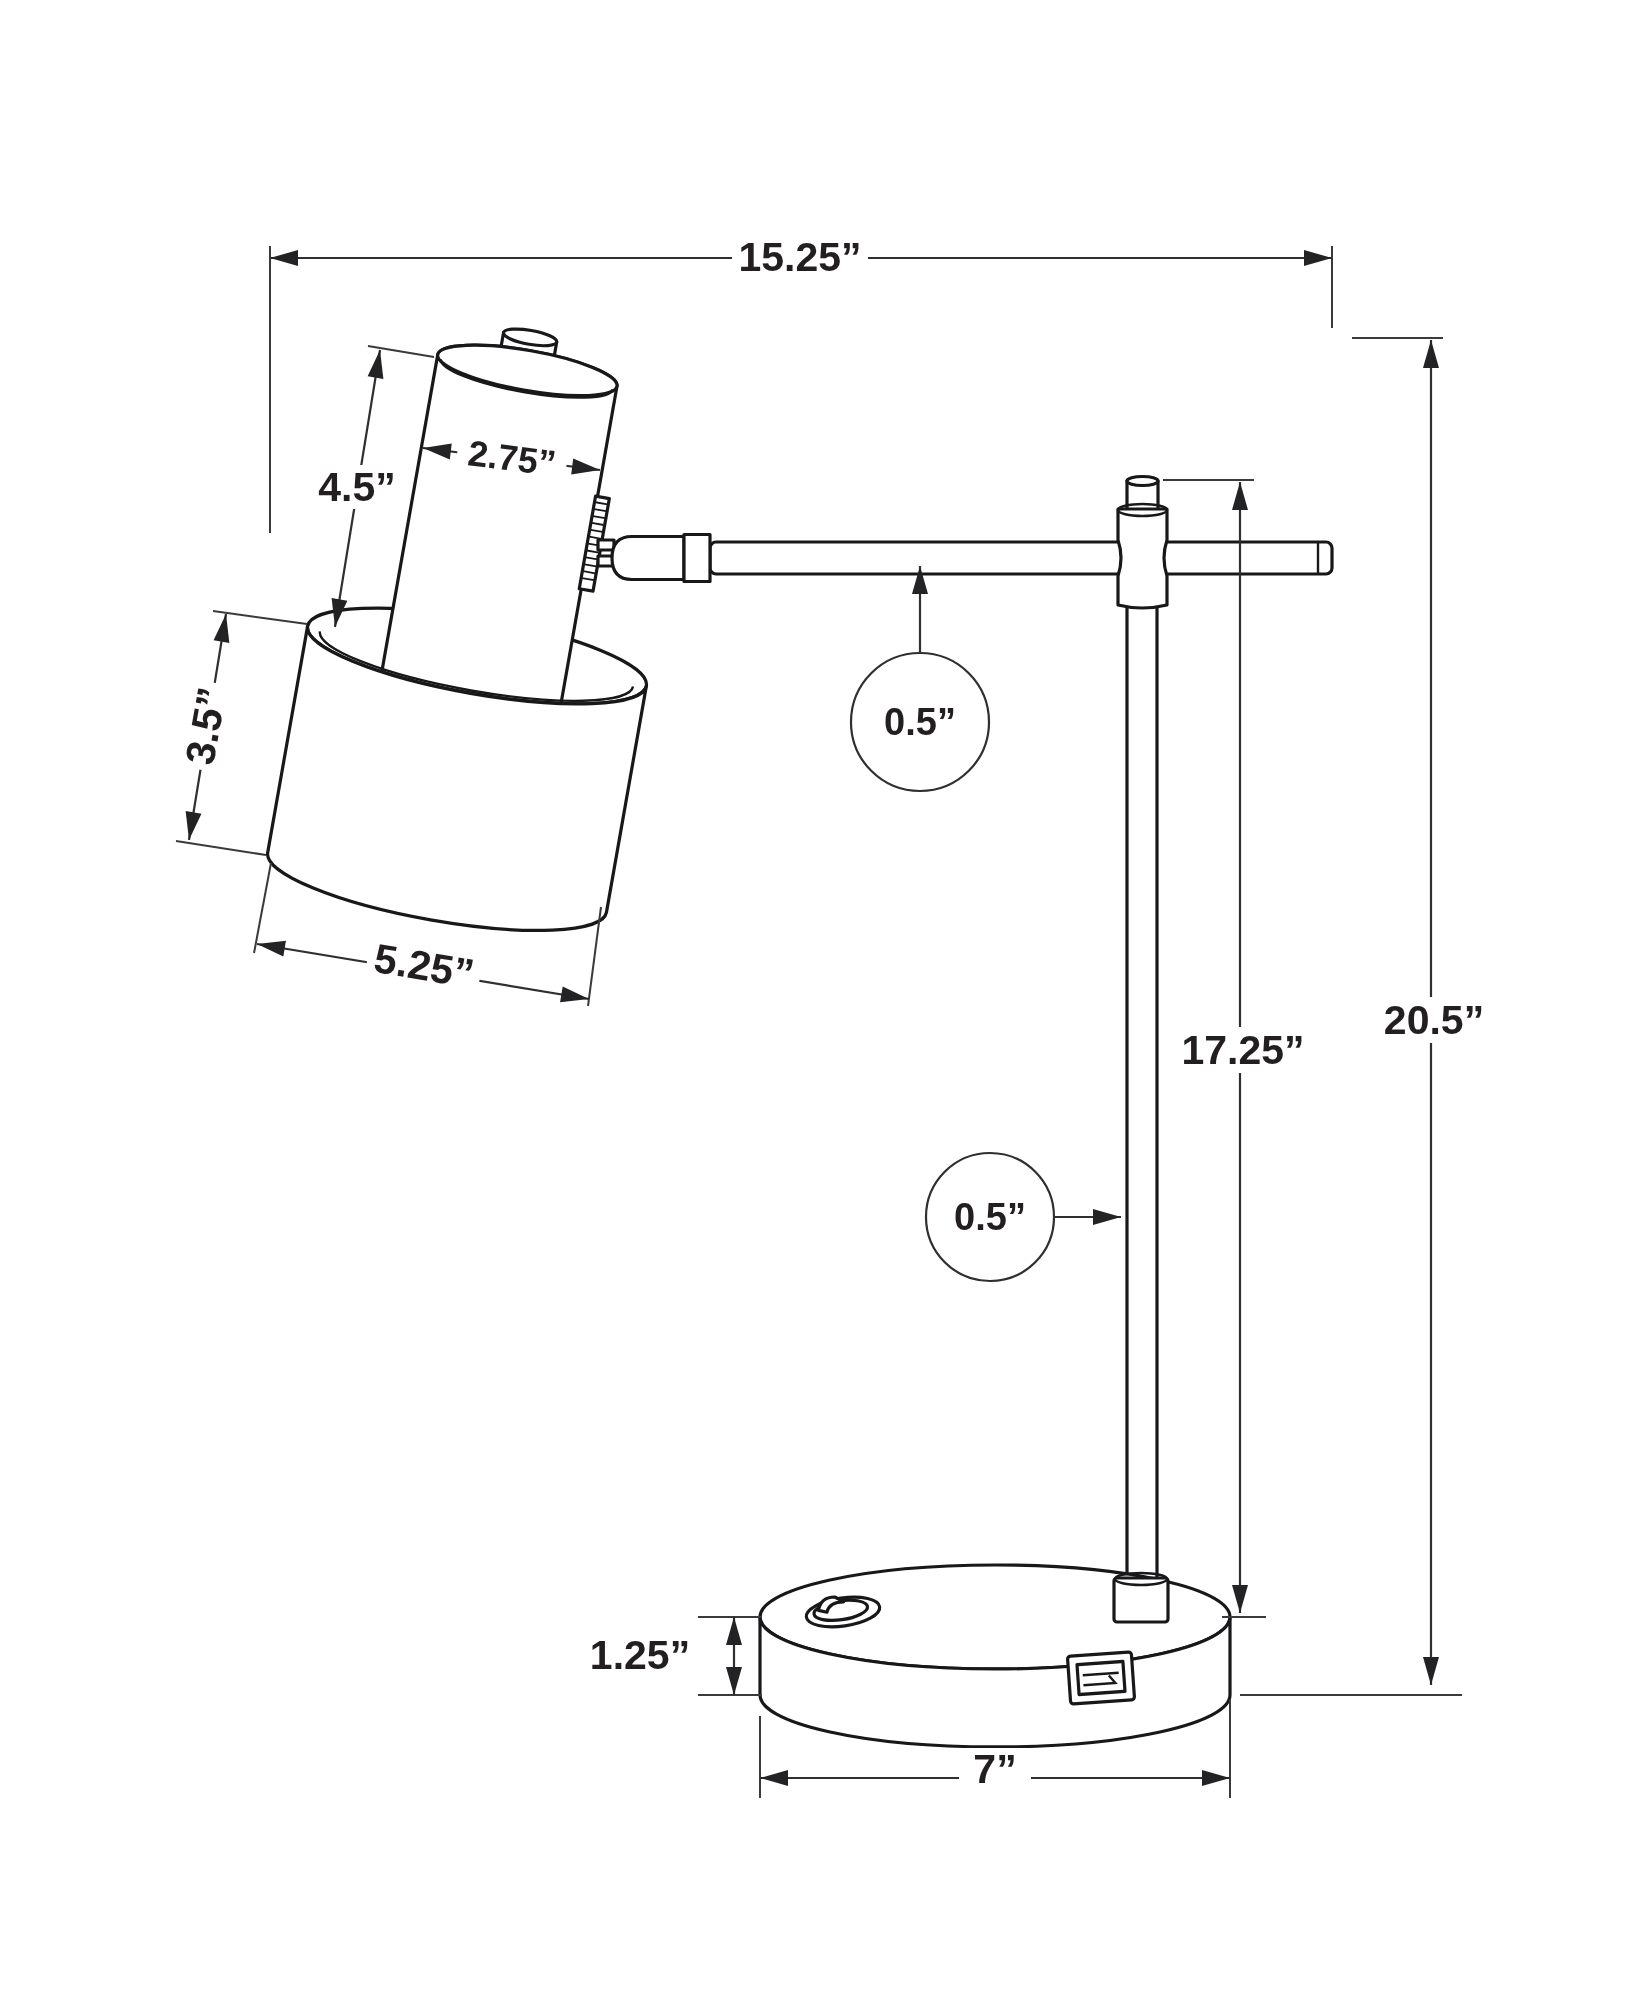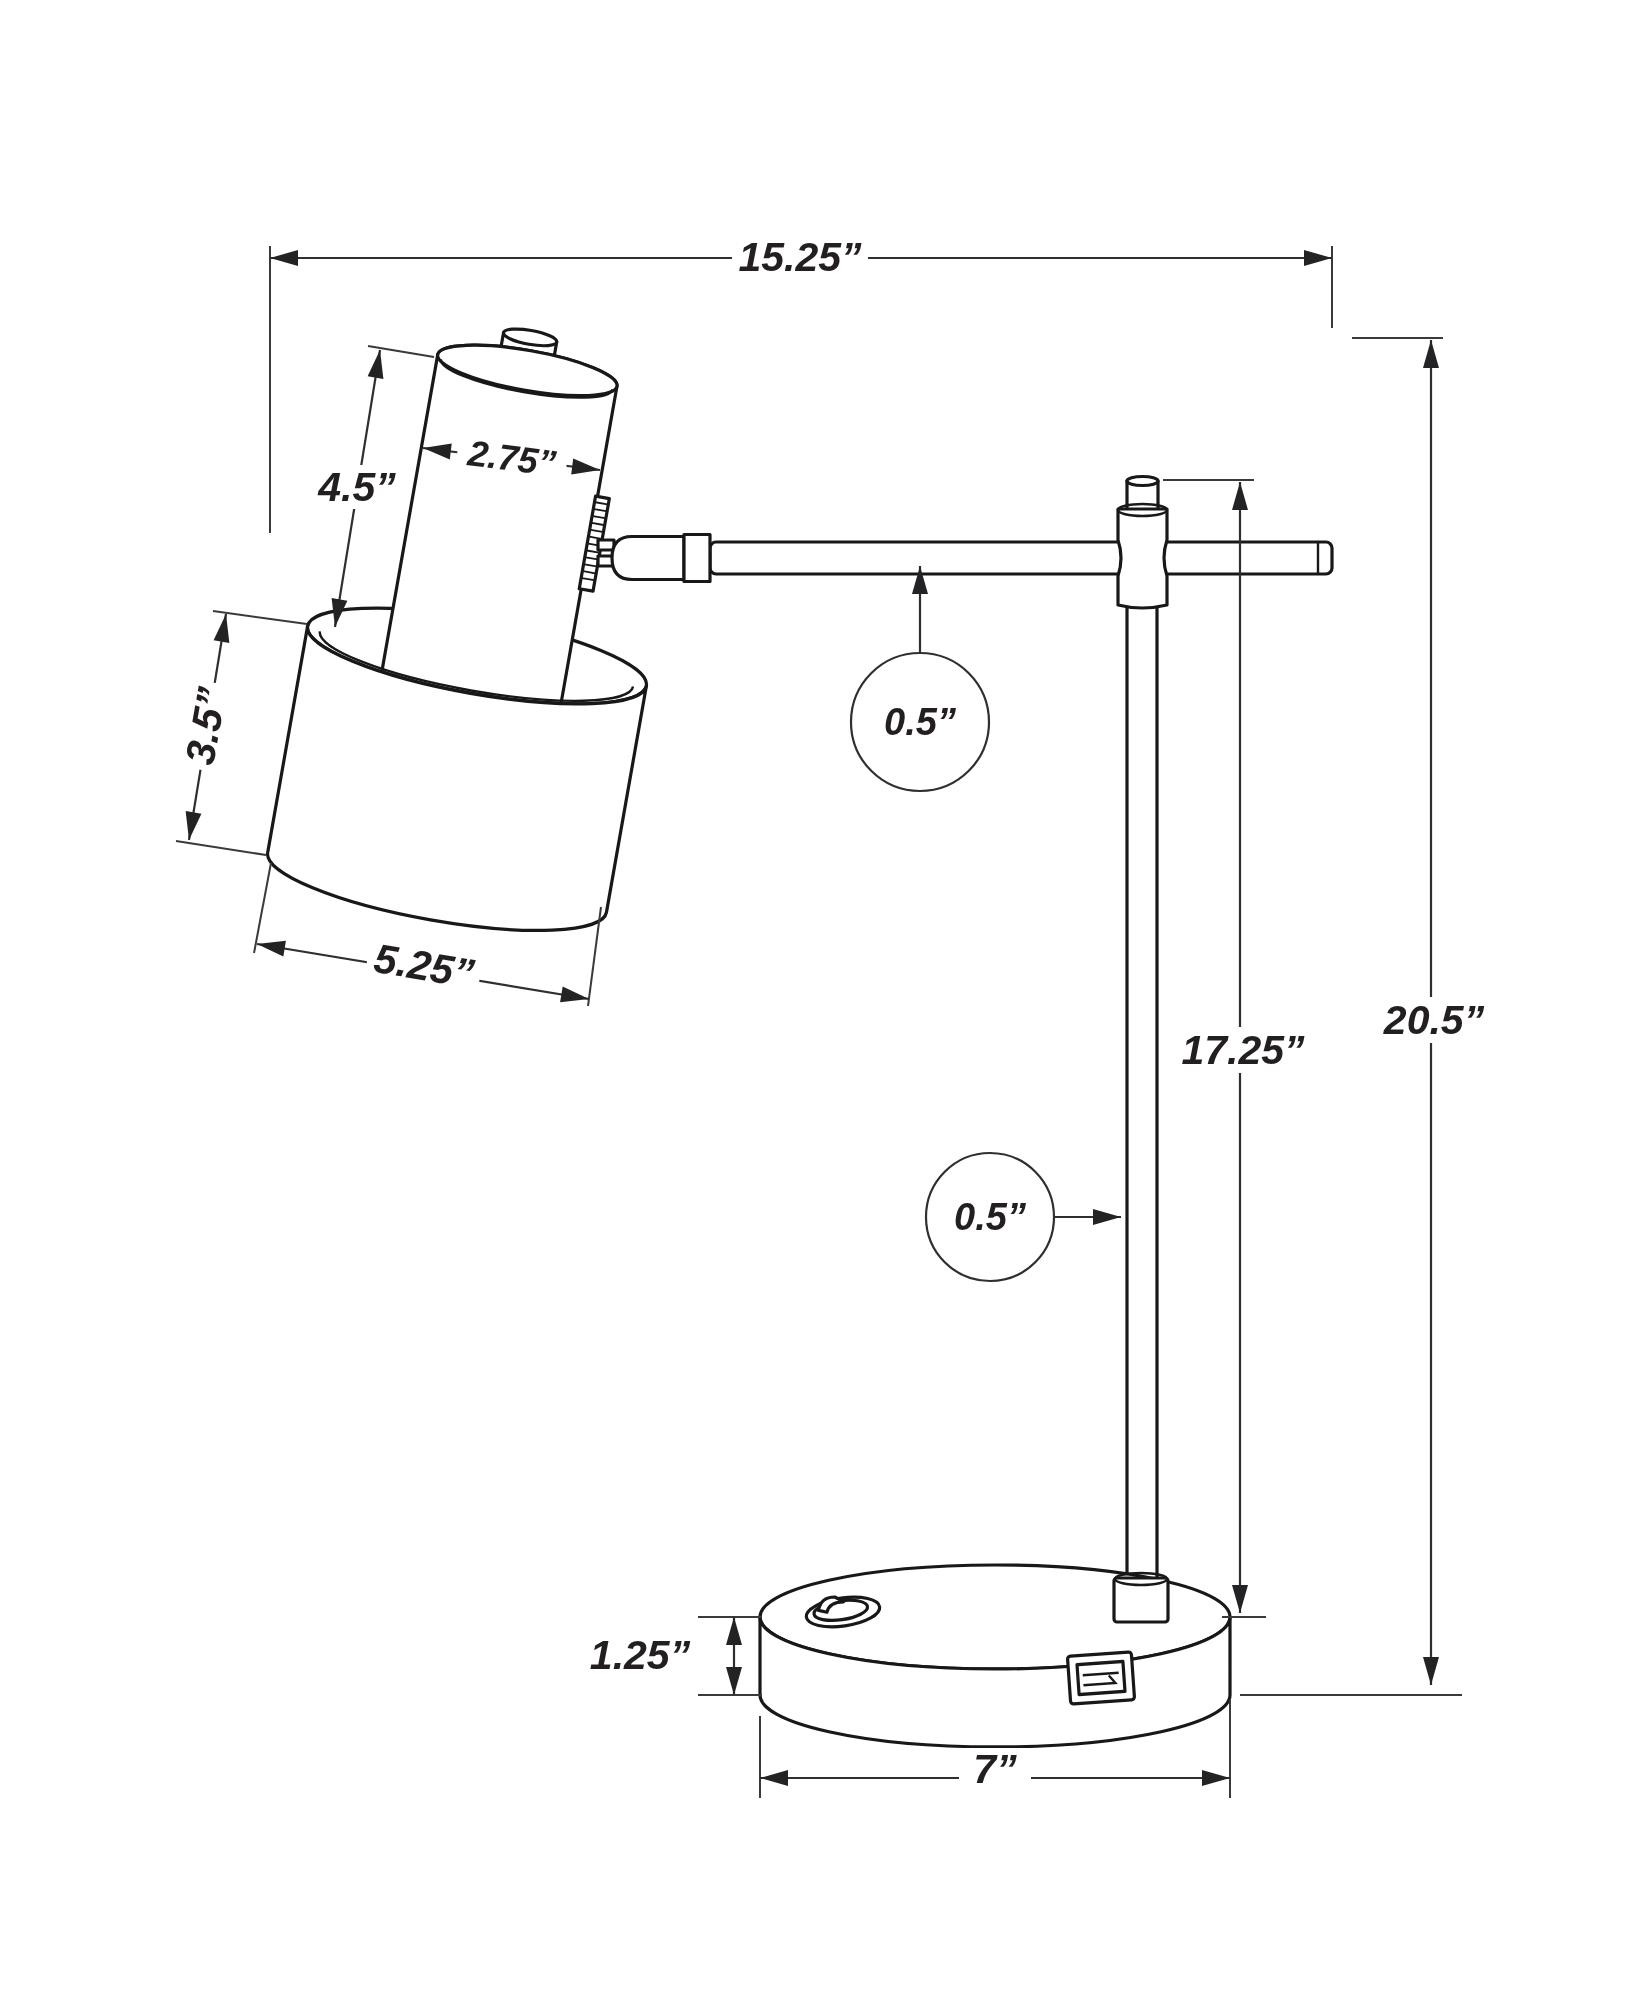--- a/index.html
+++ b/index.html
@@ -1,16 +1,16 @@
 <!DOCTYPE html>
 <html><head>
 <meta charset="utf-8">
 <style>
   html,body{margin:0;padding:0;background:#ffffff;}
-  .stage{position:relative;width:1648px;height:2000px;background:#fff;overflow:hidden;font-style:italic;}
+  .stage{position:relative;width:1648px;height:2000px;background:#fff;overflow:hidden;}
   svg{display:block;}
   .obj{fill:#ffffff;stroke:#18181a;stroke-width:3.2;stroke-linejoin:round;}
   .obj-thin{fill:none;stroke:#18181a;stroke-width:2.4;}
   .hatch{fill:none;stroke:#18181a;stroke-width:1.8;}
   .dim{fill:none;stroke:#2f2f31;stroke-width:2.2;}
   .ext{fill:none;stroke:#3a3a3c;stroke-width:2;}
   .mask{fill:#ffffff;stroke:none;}
   .lbl{font-family:"Liberation Sans","DejaVu Sans",sans-serif;font-size:41px;font-weight:600;
        fill:#231f20;text-anchor:middle;dominant-baseline:central;}
   .lbl-sm{font-size:36px;}

